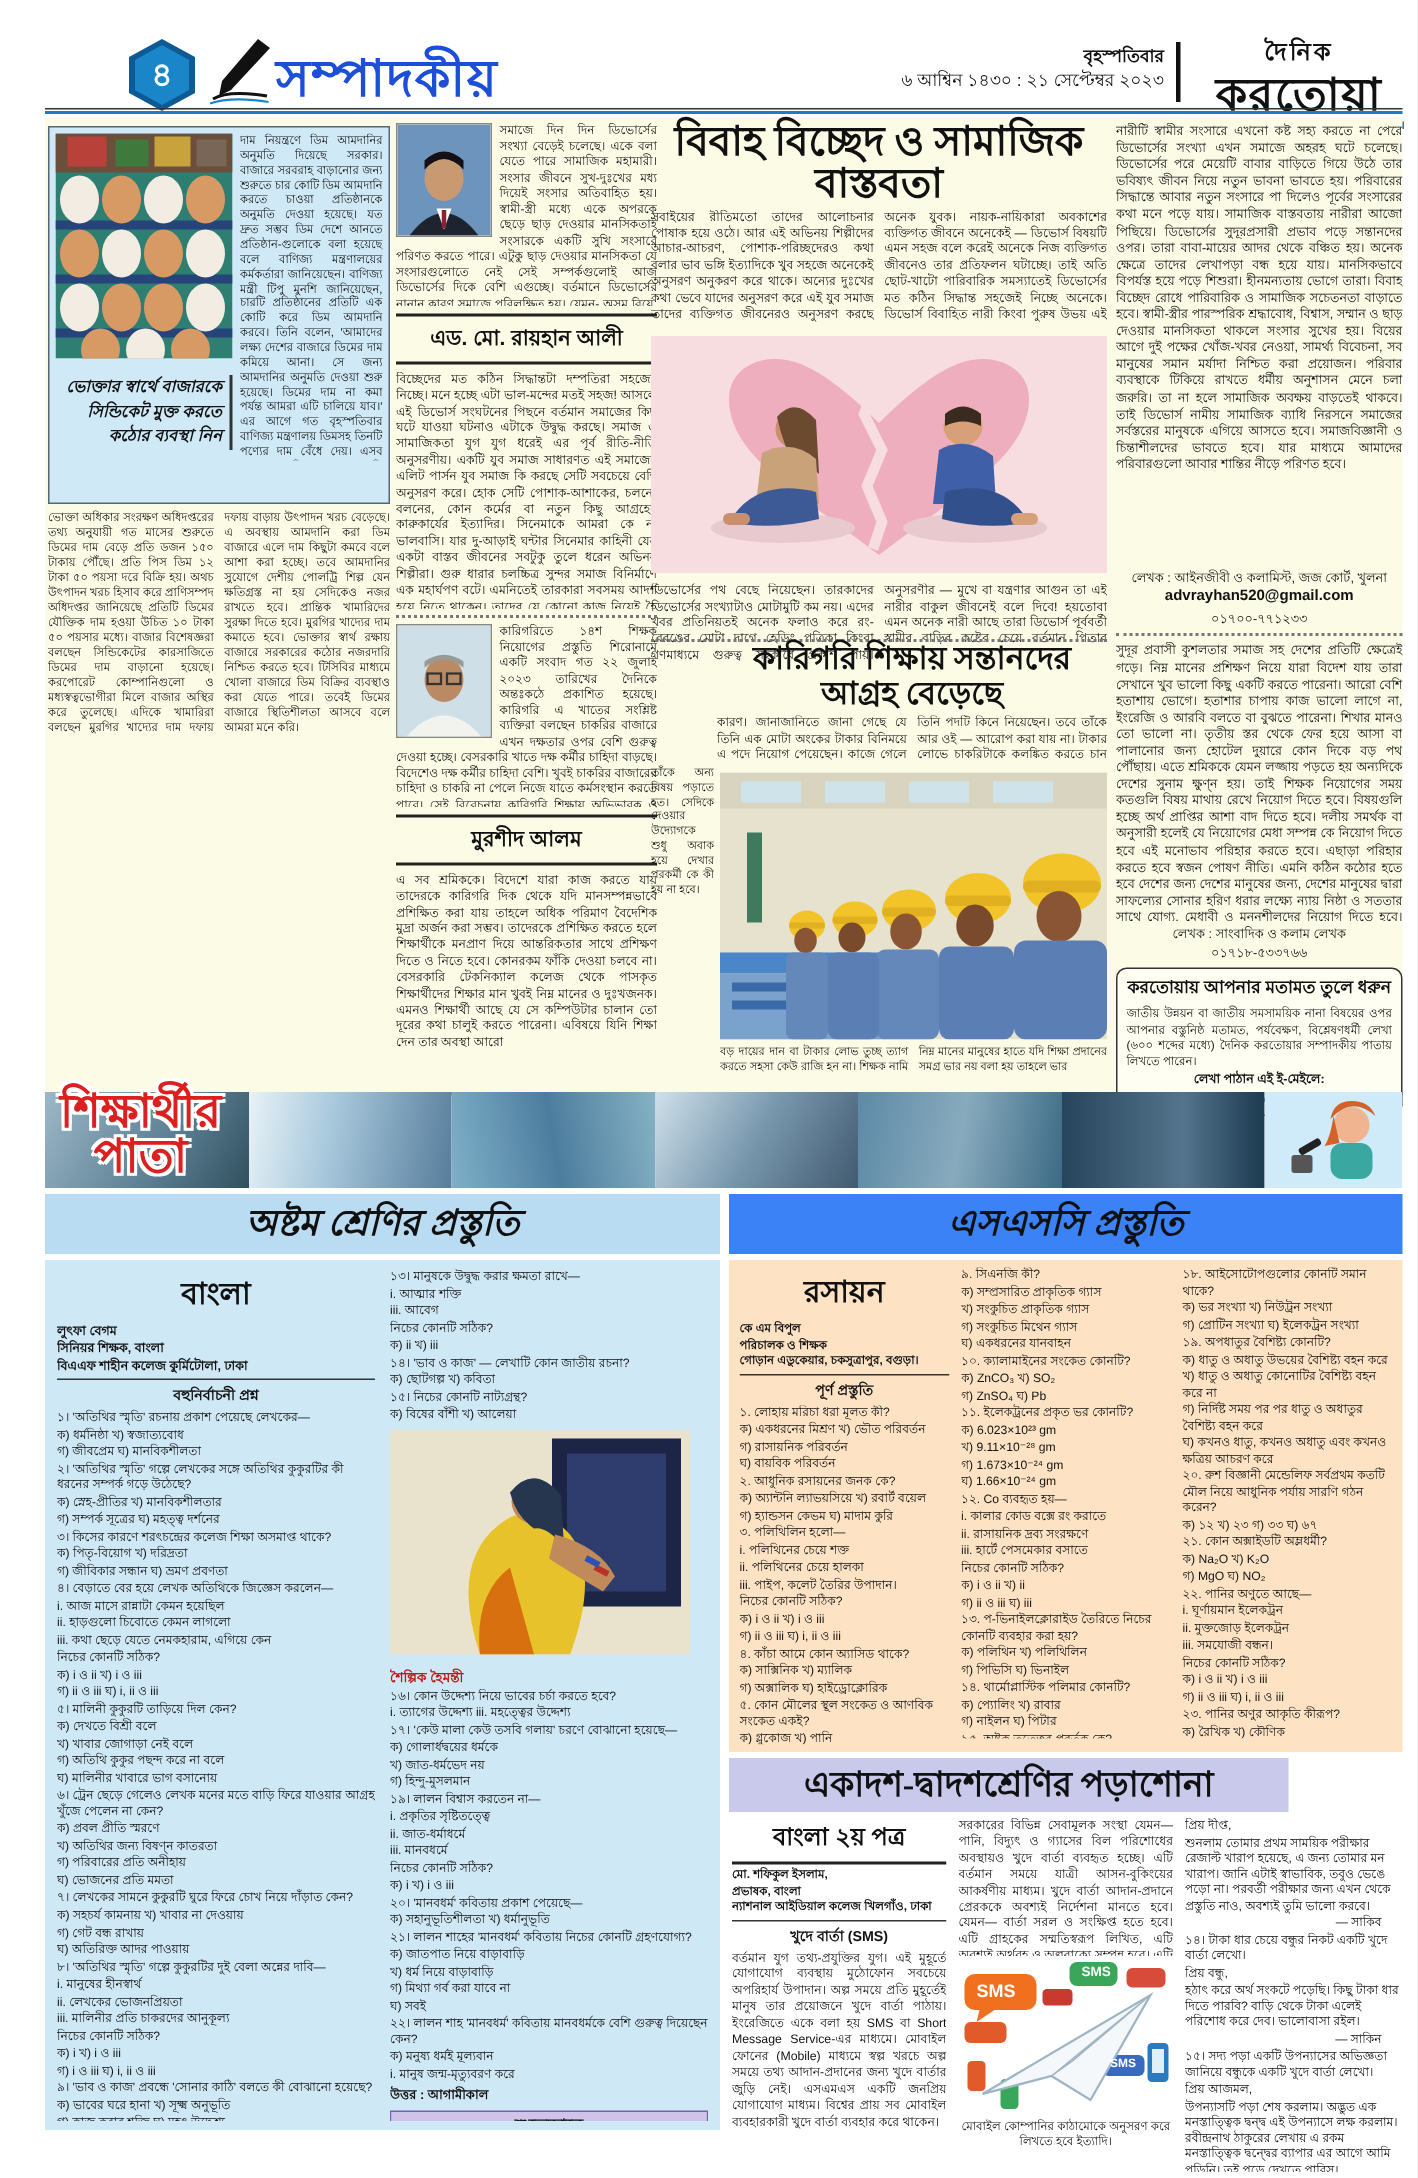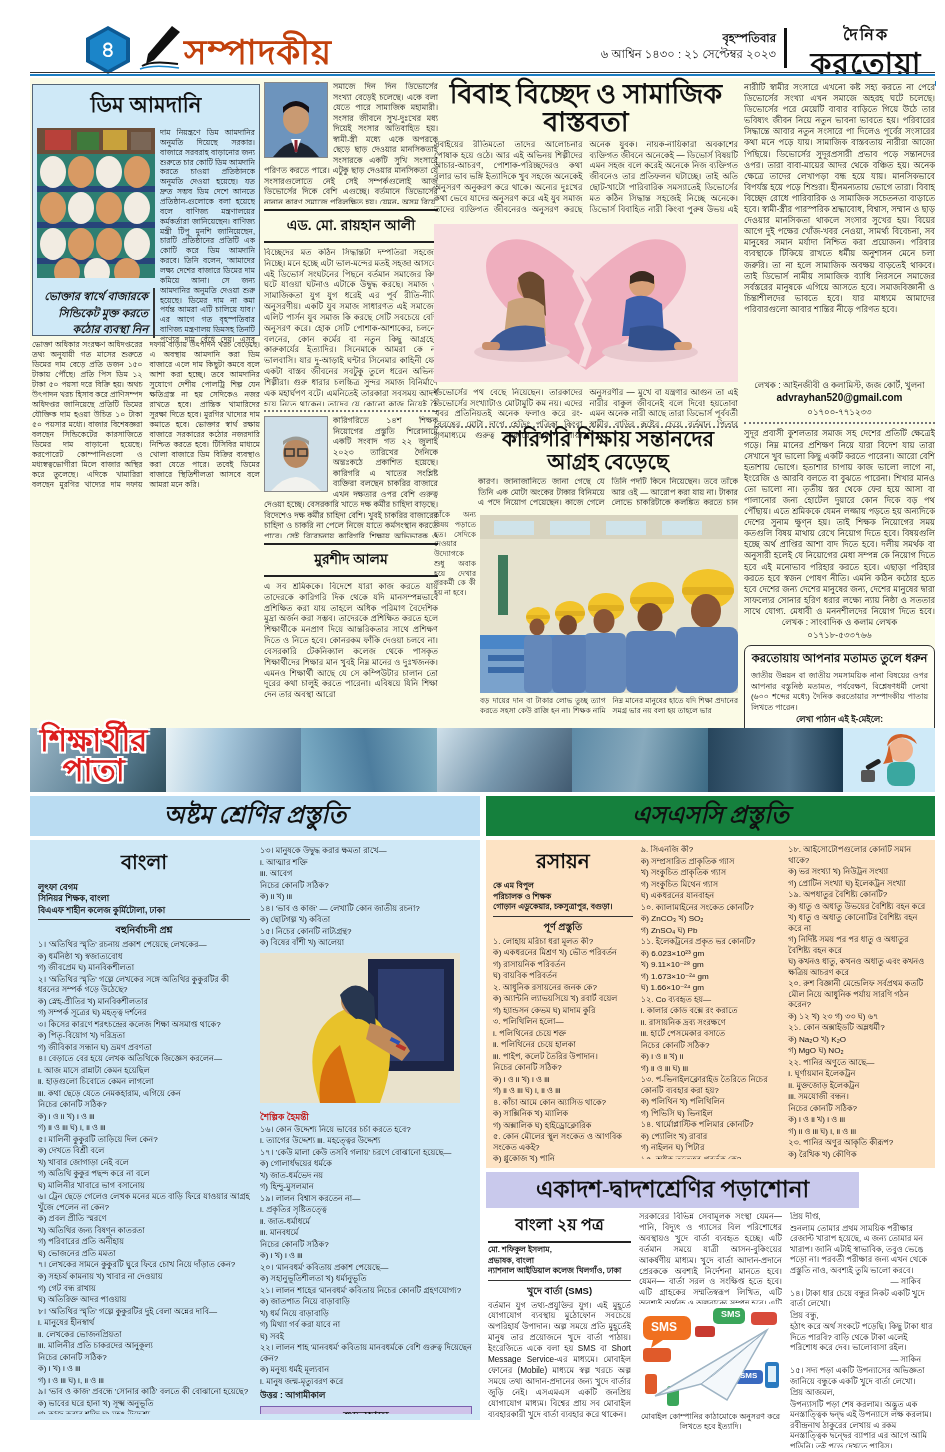--- a/index.html
+++ b/index.html
@@ -7,21 +7,21 @@
         font-family:"Liberation Sans","DejaVu Sans",sans-serif;color:#111;}
   .abs{position:absolute;}
   .j{text-align:justify;}
   .b{font-weight:bold;}
   .hidden-ov{overflow:hidden;}
   
   .hex{width:44px;height:48px;background:#0d5a94;clip-path:polygon(50% 0,100% 25%,100% 75%,50% 100%,0 75%,0 25%);
        display:flex;align-items:center;justify-content:center;}
   .hex-in{width:36px;height:40px;background:#1b85c9;clip-path:polygon(50% 0,100% 25%,100% 75%,50% 100%,0 75%,0 25%);
        display:flex;align-items:center;justify-content:center;color:#fff;font-size:22px;font-weight:bold;}
-  .edlogo{color:#c2410c;font-size:34px;font-weight:900;letter-spacing:1px;}
+  .edlogo{color:#1d4ed8;font-size:34px;font-weight:900;letter-spacing:1px;}
   .dateblock{font-size:11.5px;text-align:right;line-height:1.4;}
   .vbar{width:3px;height:40px;background:#111;}
   .paper-tag{font-size:16px;font-weight:bold;text-align:center;letter-spacing:2px;}
   .paper-name{font-size:30px;font-weight:900;text-align:center;line-height:1;letter-spacing:1px;}
   .paper-rule{height:5px;background:#1b7ec2;margin-top:2px;}
   .hrule1{height:1px;background:#333;}
   .hrule2{height:2px;background:#1b7ec2;}
   
   .edit{left:30px;top:78px;width:905px;height:650px;background:#fbfbe6;border-bottom:2px dashed #666;}
   .eggbox{left:2px;top:6px;width:228px;height:252px;background:#cfe9f7;border:1px solid #567;padding:4px;box-sizing:border-box;}
@@ -50,21 +50,21 @@
   .g2{background:linear-gradient(100deg,#e8f2f6,#a8c8dc 40%,#577d9b);}
   .g3{background:linear-gradient(80deg,#7fb0c8,#4d7d9e 50%,#86b2c4);}
   .g4{background:linear-gradient(120deg,#cfe0ea,#7796ac 50%,#415a70);}
   .g5{background:linear-gradient(100deg,#5d8aa6,#88aabd 50%,#3c6a84);}
   .g6{background:linear-gradient(90deg,#27455c,#53748c 60%,#1c3a50);}
   .btitle{left:40px;top:726px;font-weight:900;color:#dc1f1f;font-size:31px;line-height:.98;text-align:center;
           text-shadow:2px 2px 0 #fff,-2px -2px 0 #fff,2px -2px 0 #fff,-2px 2px 0 #fff,0 2px 0 #fff,0 -2px 0 #fff;}
   .secthead{height:40px;display:flex;align-items:center;justify-content:center;
             font-size:24px;font-weight:900;font-style:italic;font-family:"Liberation Serif","DejaVu Serif",serif;}
   .sh1{left:30px;top:796px;width:450px;background:#badcf2;}
-  .sh2{left:486px;top:796px;width:449px;background:#15803d;}
+  .sh2{left:486px;top:796px;width:449px;background:#3b82f6;}
   
   .c8{left:30px;top:840px;width:450px;height:580px;background:#cfe8f6;display:flex;padding:6px 8px;box-sizing:border-box;gap:10px;}
   .sscbox{left:486px;top:840px;width:449px;height:328px;background:#fde3c4;display:flex;padding:5px 7px;box-sizing:border-box;gap:8px;}
   .qcol{flex:1;overflow:hidden;}
   .qline{font-size:8.1px;line-height:1.3;margin-bottom:1px;}
   .sig{text-align:right;padding-right:12px;}
   .subj{font-size:20px;font-weight:900;text-align:center;margin:1px 0 2px 0;}
   .tinfo{font-size:8.4px;font-weight:bold;line-height:1.35;border-bottom:1px solid #333;padding-bottom:3px;margin-bottom:3px;}
   .quizt{font-size:9.5px;font-weight:bold;text-align:center;margin:2px 0;}
   .redcap{color:#c01818;font-size:9px;font-weight:bold;}
@@ -104,21 +104,20 @@
     <div class="paper-tag">দৈনিক</div>
     <div class="paper-name">করতোয়া</div>
     <div class="paper-rule"></div>
   </div>
   <div class="abs hrule1" style="left:30px;top:72px;width:905px;"></div>
   <div class="abs hrule2" style="left:30px;top:74px;width:905px;"></div>
 
   <div class="abs edit">
 
     <div class="abs eggbox">
-      <h2>ডিম আমদানি</h2>
       <div style="display:flex;gap:5px;">
         <div style="width:118px;">
           <svg width="118" height="150" viewBox="0 0 118 150">
             <rect width="118" height="150" fill="#2e7f72"></rect>
             <rect x="0" y="0" width="118" height="26" fill="#6b4f3a"></rect>
             <rect x="8" y="2" width="26" height="20" fill="#b8413a"></rect>
             <rect x="40" y="4" width="22" height="18" fill="#3f7a3c"></rect>
             <rect x="66" y="2" width="24" height="20" fill="#c8a23c"></rect>
             <rect x="94" y="4" width="20" height="18" fill="#7a6656"></rect>
             <rect x="0" y="58" width="118" height="6" fill="#27447a"></rect>

